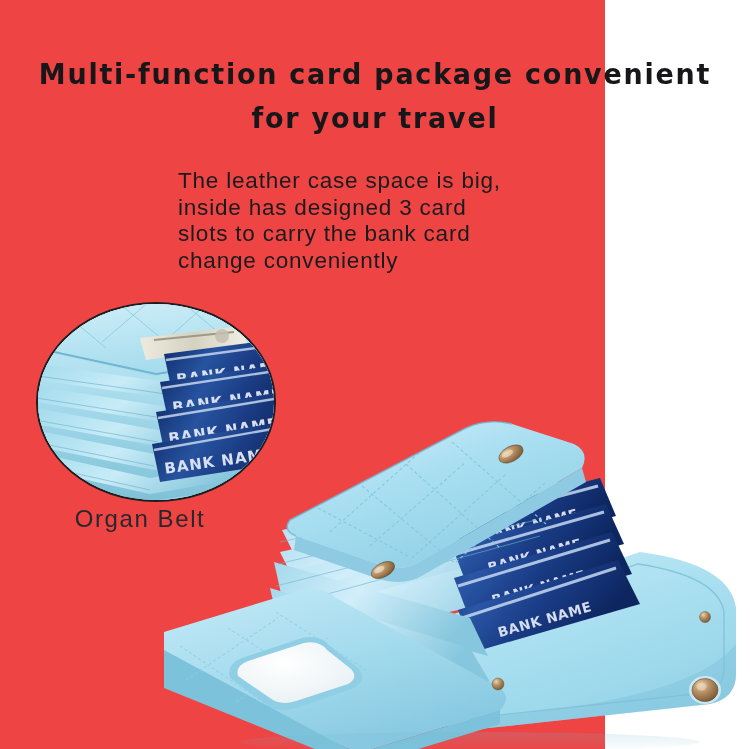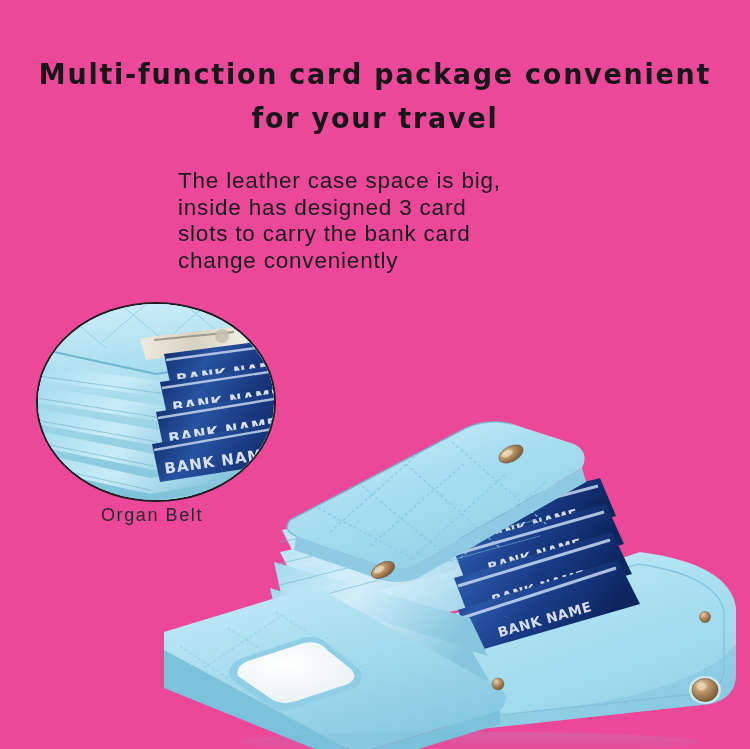--- a/index.html
+++ b/index.html
@@ -3,21 +3,21 @@
 <meta charset="utf-8">
 <style>
   * { margin:0; padding:0; box-sizing:border-box; }
   html,body { width:750px; height:749px; }
   body {
     background:#ffffff;
     font-family:"Liberation Sans", sans-serif;
     position:relative;
     overflow:hidden;
   }
-  #stage { position:absolute; inset:0; width:750px; height:749px; background:#ec4899; }
+  #stage { position:absolute; inset:0; width:605px; height:749px; background:#ef4444; }
 
   
   .heading {
     position:absolute;
     left:0; top:52px; width:750px;
     text-align:center;
     font-family:"DejaVu Sans", sans-serif;
     font-weight:700;
     font-size:29px;
     line-height:44px;
@@ -47,25 +47,25 @@
     position:absolute; inset:0;
     border-radius:50%;
     border:2px solid #1d1d20;
     overflow:hidden;
     background:#bfe6f2;
   }
   .inset-img { position:absolute; inset:-2px; }
 
   .inset-label {
     position:absolute;
-    left:32px; top:505px; width:240px;
+    left:20px; top:505px; width:240px;
     text-align:center;
     font-family:"Liberation Sans", sans-serif;
     font-weight:300;
-    font-size:18px;
+    font-size:24px;
     letter-spacing:1.6px;
     color:#28282c;
   }
 
   
   .product-photo { position:absolute; left:170px; top:412px; width:580px; height:337px; }
   svg { display:block; overflow:visible; }
 </style>
 </head>
 <body>

